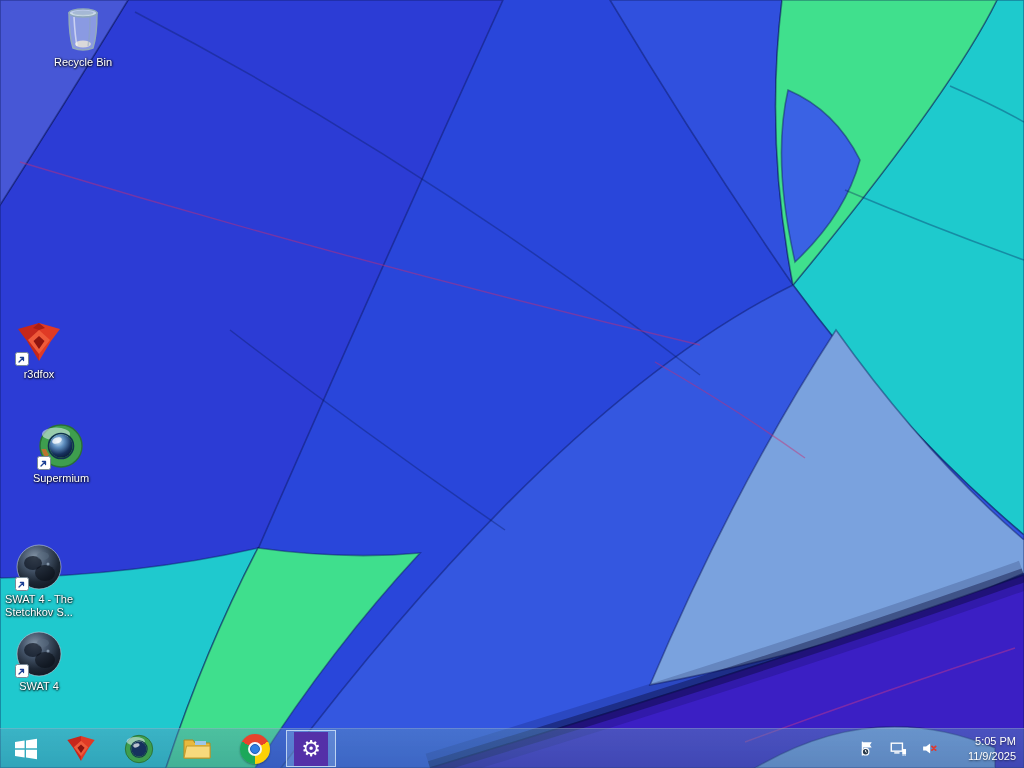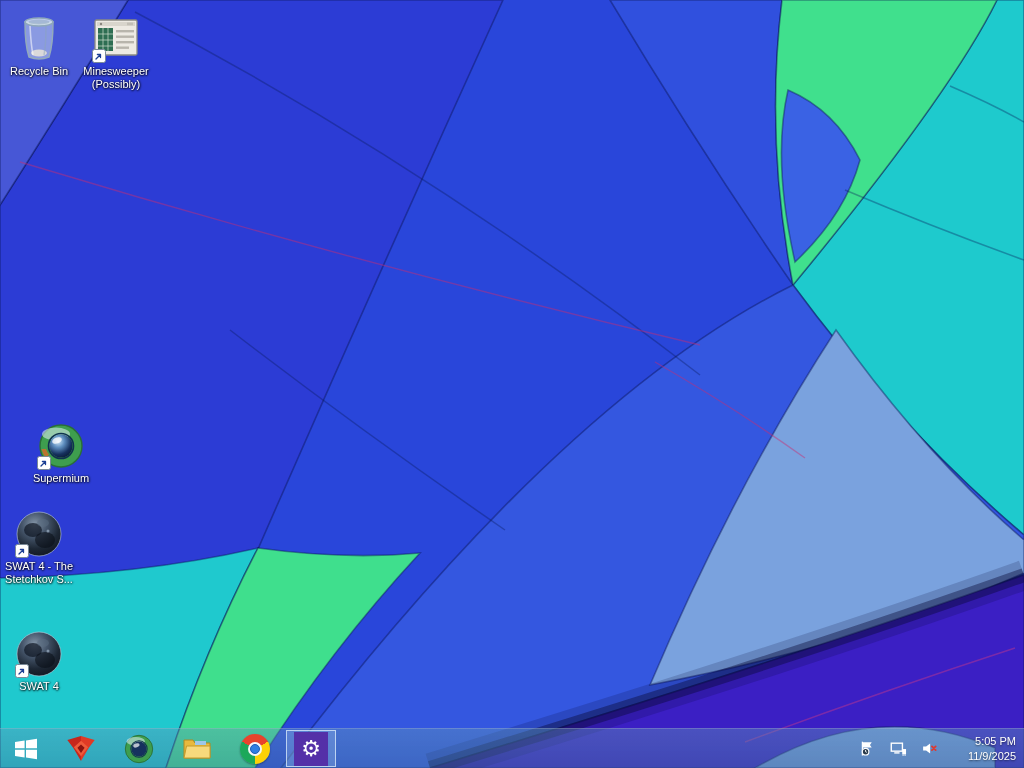--- a/index.html
+++ b/index.html
@@ -10,22 +10,22 @@
 
   
   .cell{position:absolute;width:76px;display:flex;flex-direction:column;align-items:center;cursor:default;}
   .icon-box{position:relative;width:48px;height:48px;display:flex;align-items:center;justify-content:center;}
   .lbl{margin-top:2px;max-width:74px;text-align:center;font-size:11px;line-height:1.18;color:#fff;
        text-shadow:0 1px 2px rgba(0,0,0,.95),1px 0 2px rgba(0,0,0,.8);word-wrap:break-word;}
   .lbl.narrow{max-width:58px;}
   .shortcut{position:absolute;left:0;bottom:0;width:14px;height:14px;}
 
   .c0{left:1px;} .c1{left:78px;}
-  .r0{top:15px;} .r1{top:110px;} .r2{top:214px;} .r3{top:318px;}
-  .r4{top:422px;padding-left:44px;} .r5{top:510px;} .r6{top:630px;justify-content:flex-end;}
+  .r0{top:6px;margin-left:44px;} .r1{top:110px;} .r2{top:214px;} .r3{top:318px;}
+  .r4{top:422px;padding-left:44px;} .r5{top:543px;} .r6{top:630px;justify-content:flex-end;}
 
   
   .chrome-disc{position:relative;width:46px;height:46px;border-radius:50%;
     background:conic-gradient(from -60deg,#e8432d 0 120deg,#fdd106 120deg 240deg,#1ba85a 240deg 360deg);
     box-shadow:0 1px 2px rgba(0,0,0,.35);}
   .chrome-disc .ring{position:absolute;left:50%;top:50%;width:21px;height:21px;margin:-10.5px 0 0 -10.5px;
     border-radius:50%;background:#f4f6f8;}
   .chrome-disc .hub{position:absolute;left:50%;top:50%;width:15px;height:15px;margin:-7.5px 0 0 -7.5px;
     border-radius:50%;background:#2f7de1;border:1px solid #1b5cb8;}
   .chrome-disc.small{width:30px;height:30px;}
@@ -94,44 +94,39 @@
         <ellipse cx="24" cy="38" rx="8" ry="3.5" fill="#e8e4d8" opacity=".85"></ellipse>
         <ellipse cx="24" cy="7" rx="14" ry="4" fill="rgba(220,233,242,.8)" stroke="#8fa8ba" stroke-width="1.4"></ellipse>
         <ellipse cx="24" cy="7" rx="10.5" ry="2.6" fill="rgba(120,150,170,.35)"></ellipse>
         <path d="M15,11 Q16,30 18,40" stroke="rgba(255,255,255,.55)" stroke-width="1.6" fill="none"></path>
         <path d="M31,11 Q31,30 29,40" stroke="rgba(140,165,185,.5)" stroke-width="1.4" fill="none"></path>
       </svg>
     </div>
     <div class="lbl">Recycle Bin</div>
   </div>
 
-  <div class="cell c1 r0">
+
+
+
+  <div class="cell c0 r3">
     <div class="icon-box">
       <svg width="46" height="44" viewBox="0 0 46 44">
-        <rect x="2" y="3" width="42" height="35" rx="1.5" fill="#edeae3" stroke="#8a8a84" stroke-width="1.3"></rect>
-        <rect x="4" y="5" width="38" height="4" fill="#d8d5cc"></rect>
-        <circle cx="8" cy="7" r="1.2" fill="#88857d"></circle>
-        <rect x="34" y="5.6" width="6" height="2.6" fill="#c2bfb6"></rect>
-        <rect x="5" y="11" width="15" height="23" fill="#2e6e52"></rect>
-        <path d="M10,11 V34 M15,11 V34 M5,17 H20 M5,23 H20 M5,29 H20" stroke="#cfe0cf" stroke-width=".7"></path>
-        <rect x="23" y="13" width="18" height="2.4" fill="#b8b5ac"></rect>
-        <rect x="23" y="18.5" width="18" height="2.4" fill="#b8b5ac"></rect>
-        <rect x="23" y="24" width="18" height="2.4" fill="#b8b5ac"></rect>
-        <rect x="23" y="29.5" width="13" height="2.4" fill="#b8b5ac"></rect>
-      </svg>
-      <svg class="shortcut" viewBox="0 0 14 14">
-        <rect x=".5" y=".5" width="13" height="13" rx="2" fill="#fff" stroke="#7a8a98"></rect>
-        <path d="M4 10 L8.5 5.5 M8.5 5.5 H5.4 M8.5 5.5 V8.6" stroke="#1c3f94" stroke-width="1.3" fill="none" stroke-linecap="round"></path>
-      </svg>
-    </div>
-    <div class="lbl">Minesweeper (Possibly)</div>
-  </div>
-
-
-
+        <path d="M23,3 L2,9 L11,21 L23,41 Z" fill="#c6271c"></path>
+        <path d="M23,3 L44,9 L35,21 L23,41 Z" fill="#e03a25"></path>
+        <path d="M23,10 L12,20 L23,34 L34,20 Z" fill="#ef5a3a"></path>
+        <path d="M23,16 L17.5,21 L23,29 L28.5,21 Z" fill="#8e1410"></path>
+        <path d="M23,3 L17,8 L23,10 L29,8 Z" fill="#a81d12"></path>
+      </svg>
+      <svg class="shortcut" viewBox="0 0 14 14">
+        <rect x=".5" y=".5" width="13" height="13" rx="2" fill="#fff" stroke="#7a8a98"></rect>
+        <path d="M4 10 L8.5 5.5 M8.5 5.5 H5.4 M8.5 5.5 V8.6" stroke="#1c3f94" stroke-width="1.3" fill="none" stroke-linecap="round"></path>
+      </svg>
+    </div>
+    <div class="lbl">r3dfox</div>
+  </div>
 
   <div class="cell c0 r4">
     <div class="icon-box">
       <svg width="46" height="46" viewBox="0 0 46 46">
         <defs>
           <radialGradient id="supGrad" cx="38%" cy="30%" r="75%">
             <stop offset="0%" stop-color="#cfe6f8"></stop>
             <stop offset="35%" stop-color="#5f8fc0"></stop>
             <stop offset="75%" stop-color="#16315e"></stop>
             <stop offset="100%" stop-color="#0a1c3a"></stop>

